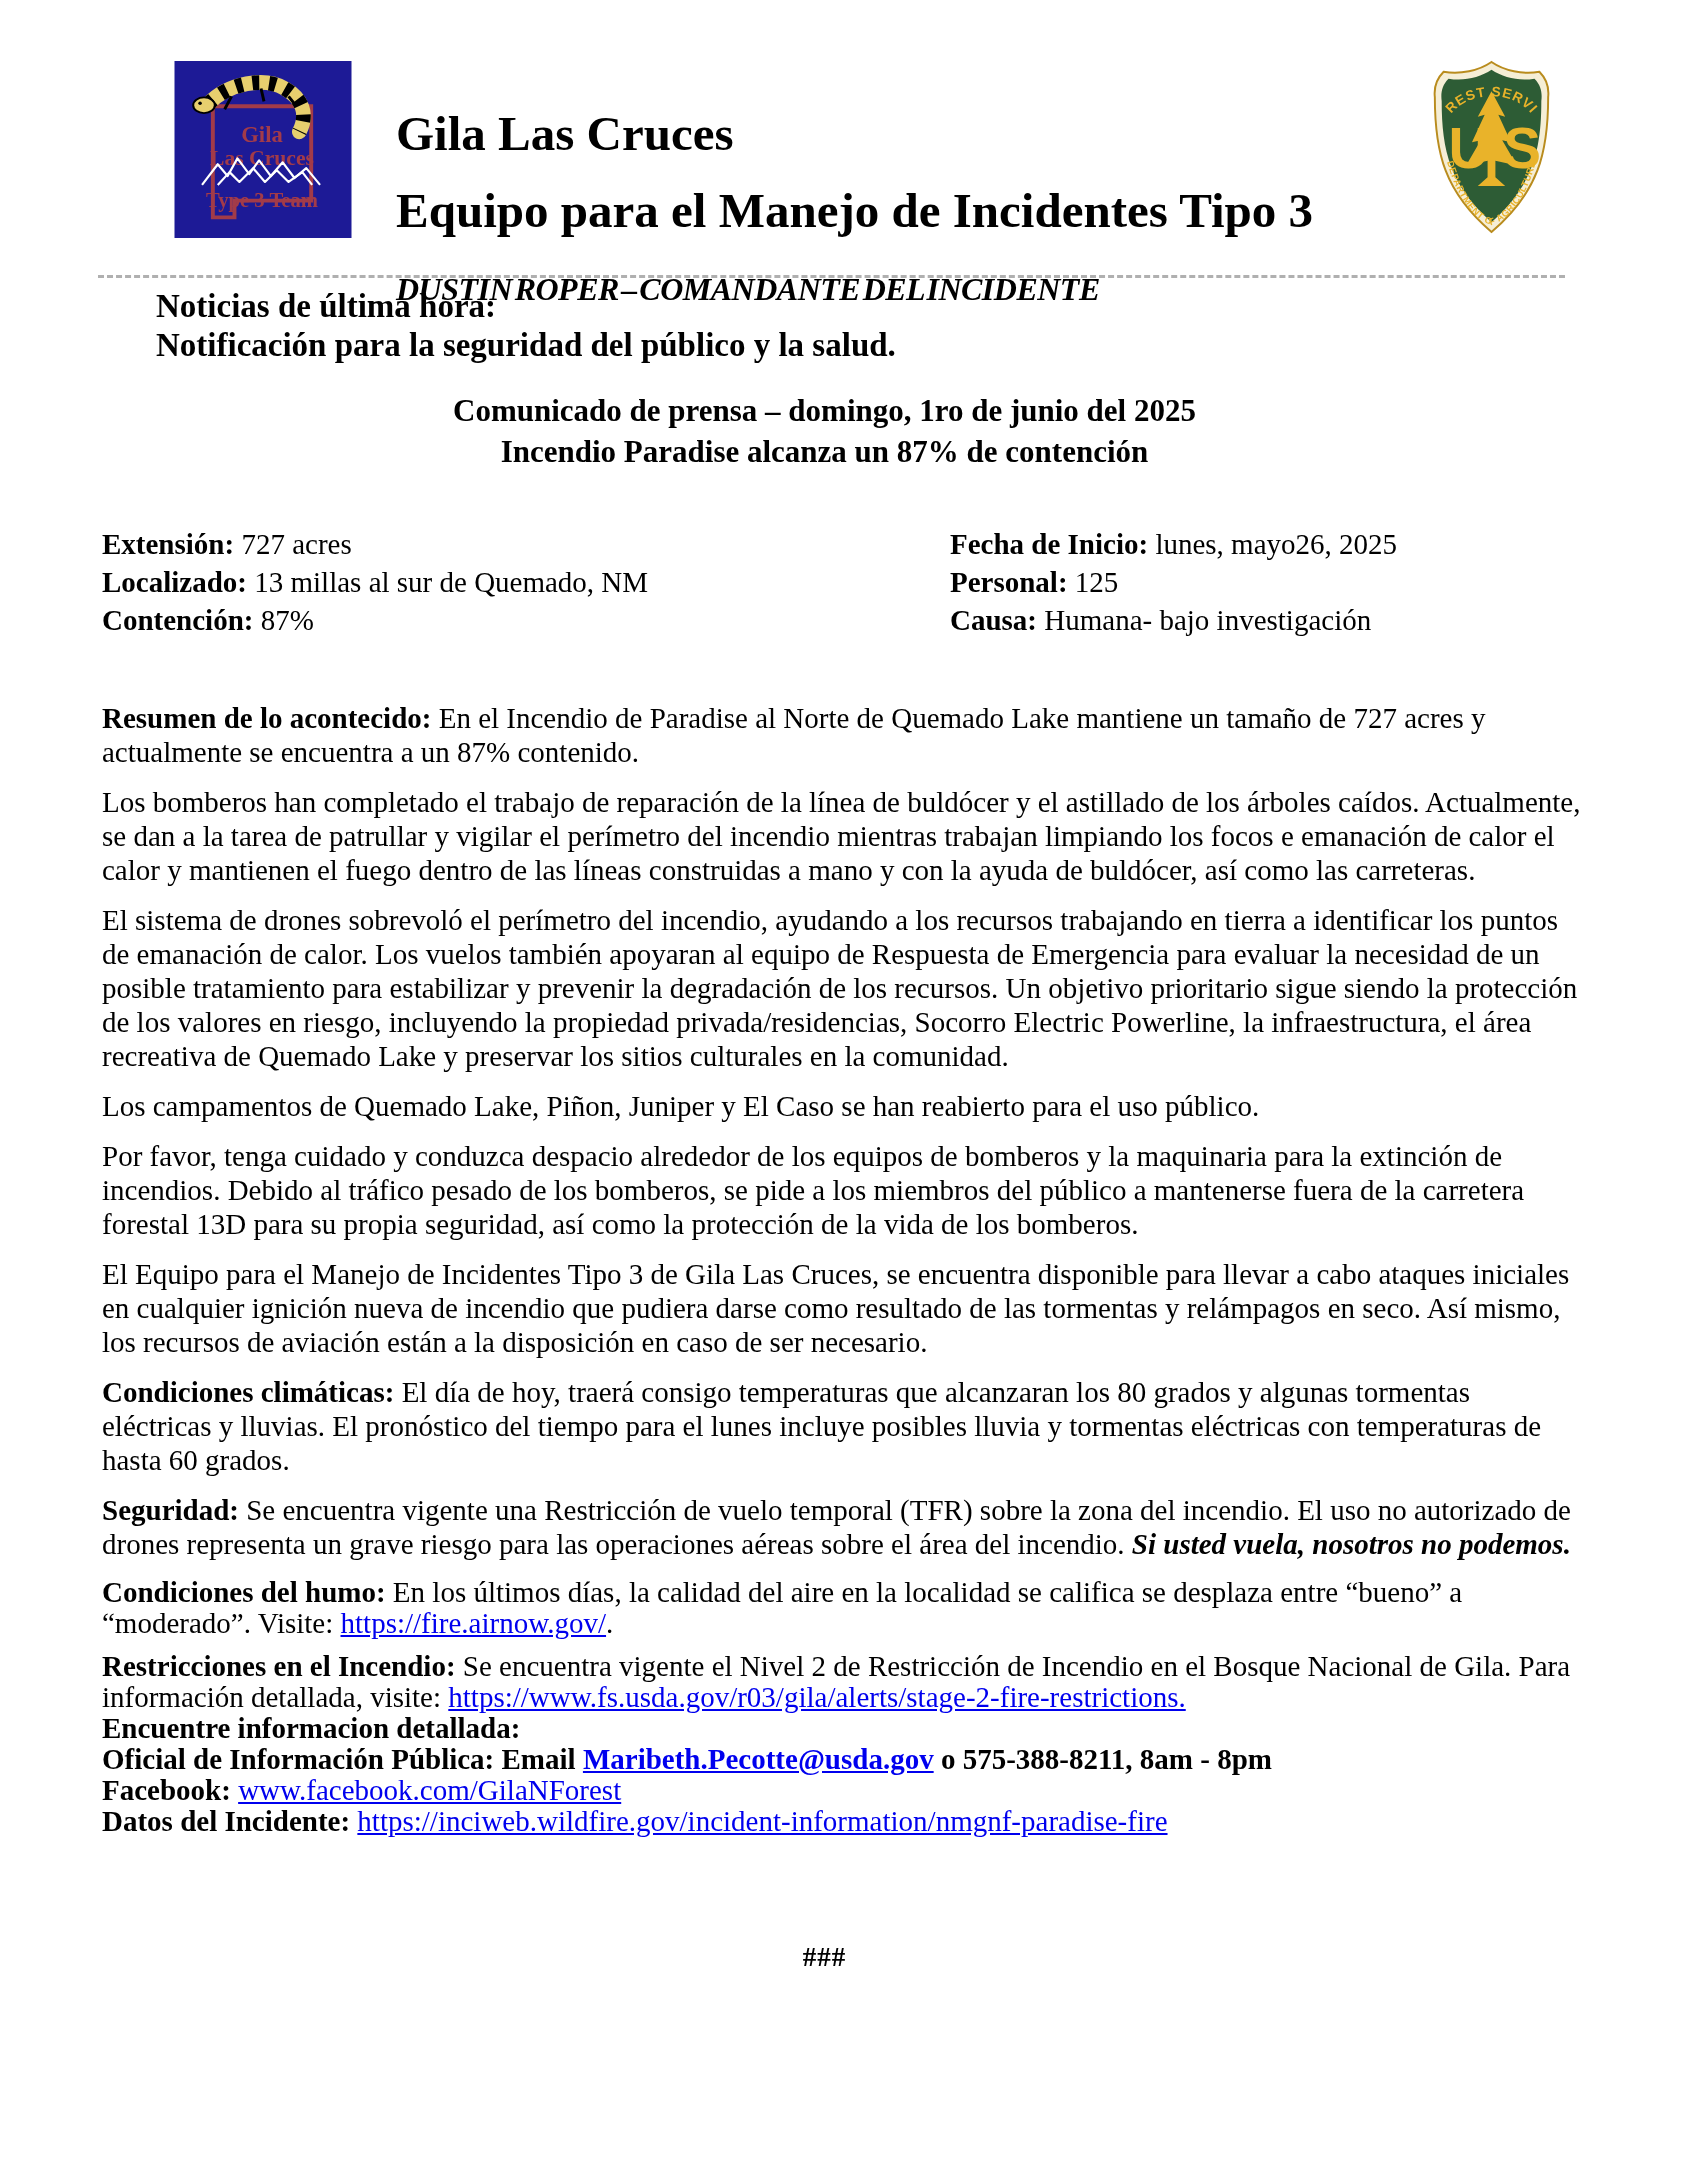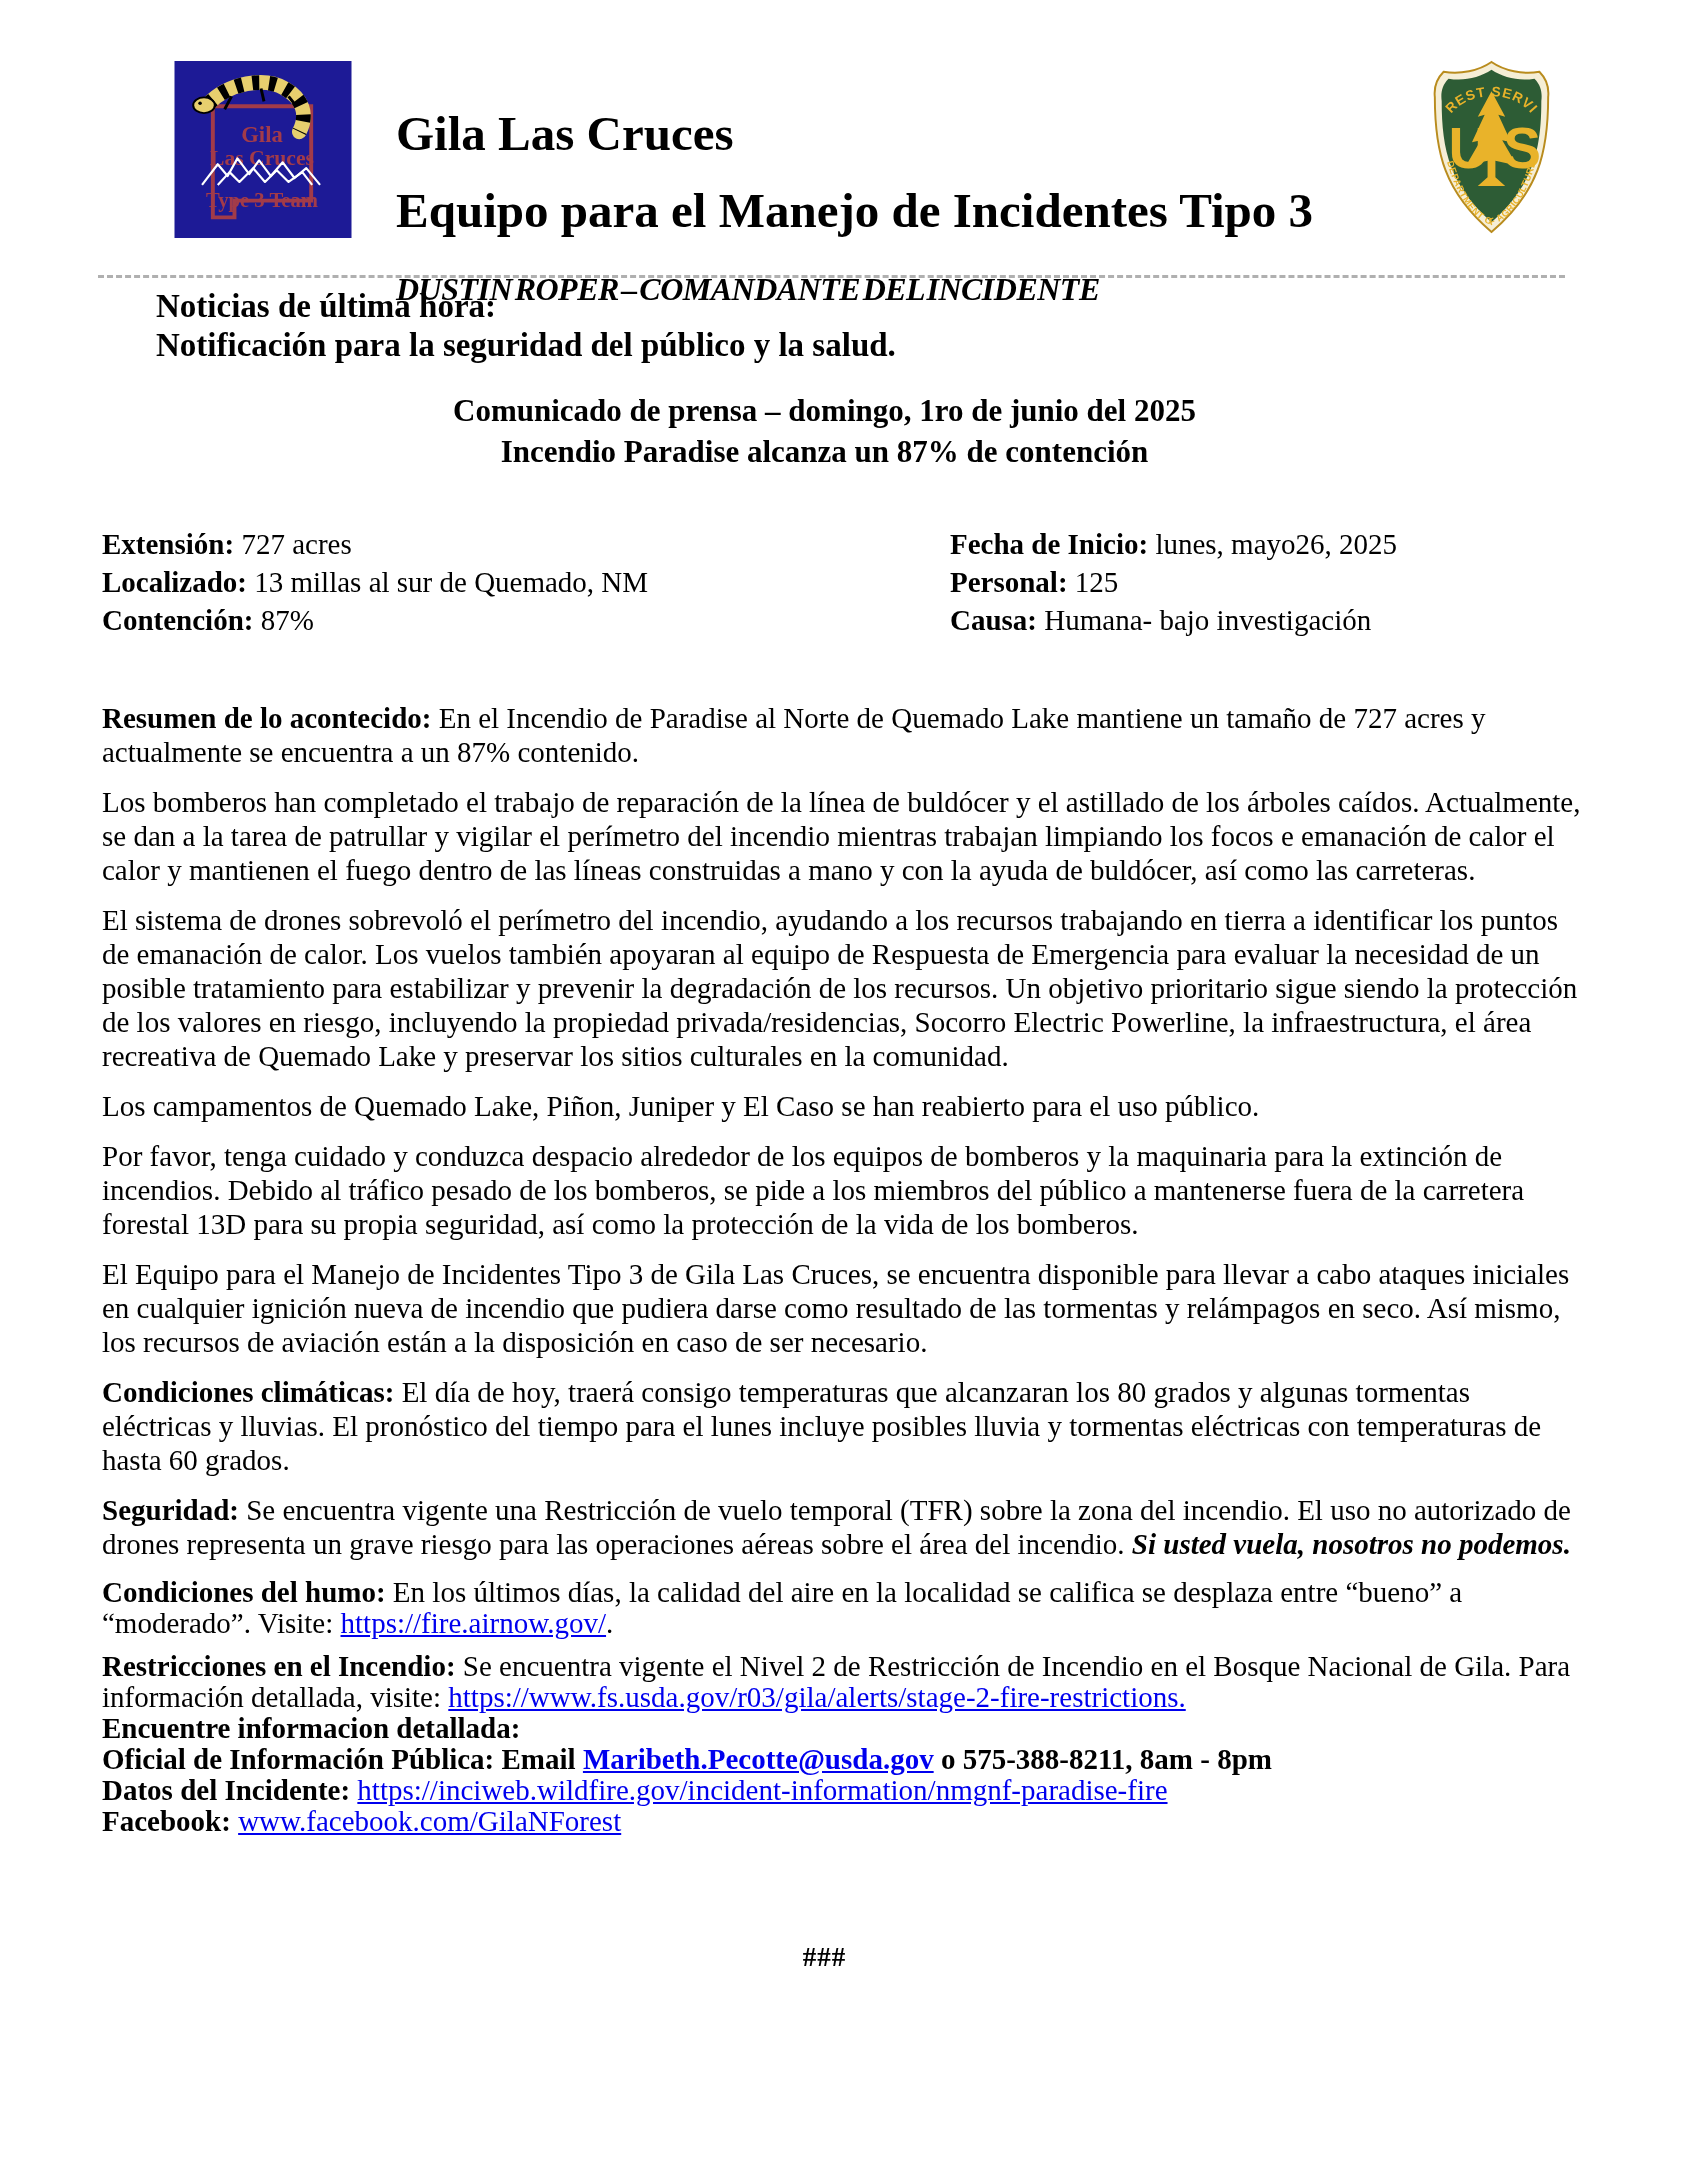--- a/index.html
+++ b/index.html
@@ -141,20 +141,20 @@
     <p><span>El Equipo para el Manejo de Incidentes Tipo 3 de Gila Las Cruces, se encuentra disponible para llevar a cabo ataques iniciales en cualquier ignición nueva de incendio que pudiera darse como resultado de las tormentas y relámpagos en seco. Así mismo, los recursos de aviación están a la disposición en caso de ser necesario.</span></p>
     <p><span class="lead">Condiciones climáticas:</span><span> El día de hoy, traerá consigo temperaturas que alcanzaran los 80 grados y algunas tormentas eléctricas y lluvias. El pronóstico del tiempo para el lunes incluye posibles lluvia y tormentas eléctricas con temperaturas de hasta 60 grados.</span></p>
 
     <p><span class="lead">Seguridad:</span><span> Se encuentra vigente una Restricción de vuelo temporal (TFR) sobre la zona del incendio. El uso no autorizado de drones representa un grave riesgo para las operaciones aéreas sobre el área del incendio. </span><span class="em-strong">Si usted vuela, nosotros no podemos.</span></p>
 
     <p class="tight"><span class="lead">Condiciones del humo:</span><span> En los últimos días, la calidad del aire en la localidad se califica se desplaza entre “bueno” a “moderado”. Visite: </span><a class="doc-link">https://fire.airnow.gov/</a><span>.</span></p>
 
     <div class="contact-line"><span class="lead">Restricciones en el Incendio:</span><span> Se encuentra vigente el Nivel 2 de Restricción de Incendio en el Bosque Nacional de Gila. Para información detallada, visite: </span><a class="doc-link">https://www.fs.usda.gov/r03/gila/alerts/stage-2-fire-restrictions.</a></div>
     <div class="contact-line lead">Encuentre informacion detallada:</div>
     <div class="contact-line"><span class="lead">Oficial de Información Pública: Email </span><a class="doc-link bold">Maribeth.Pecotte@usda.gov</a><span class="lead"> o 575-388-8211, 8am - 8pm</span></div>
+    <div class="contact-line"><span class="lead">Facebook: </span><a class="doc-link">www.facebook.com/GilaNForest</a></div>
     <div class="contact-line"><span class="lead">Datos del Incidente: </span><a class="doc-link">https://inciweb.wildfire.gov/incident-information/nmgnf-paradise-fire</a></div>
-    <div class="contact-line"><span class="lead">Facebook: </span><a class="doc-link">www.facebook.com/GilaNForest</a></div>
   </div>
 
   <div class="end-mark">###</div>
 
 </div>
 
 
 </body></html>

